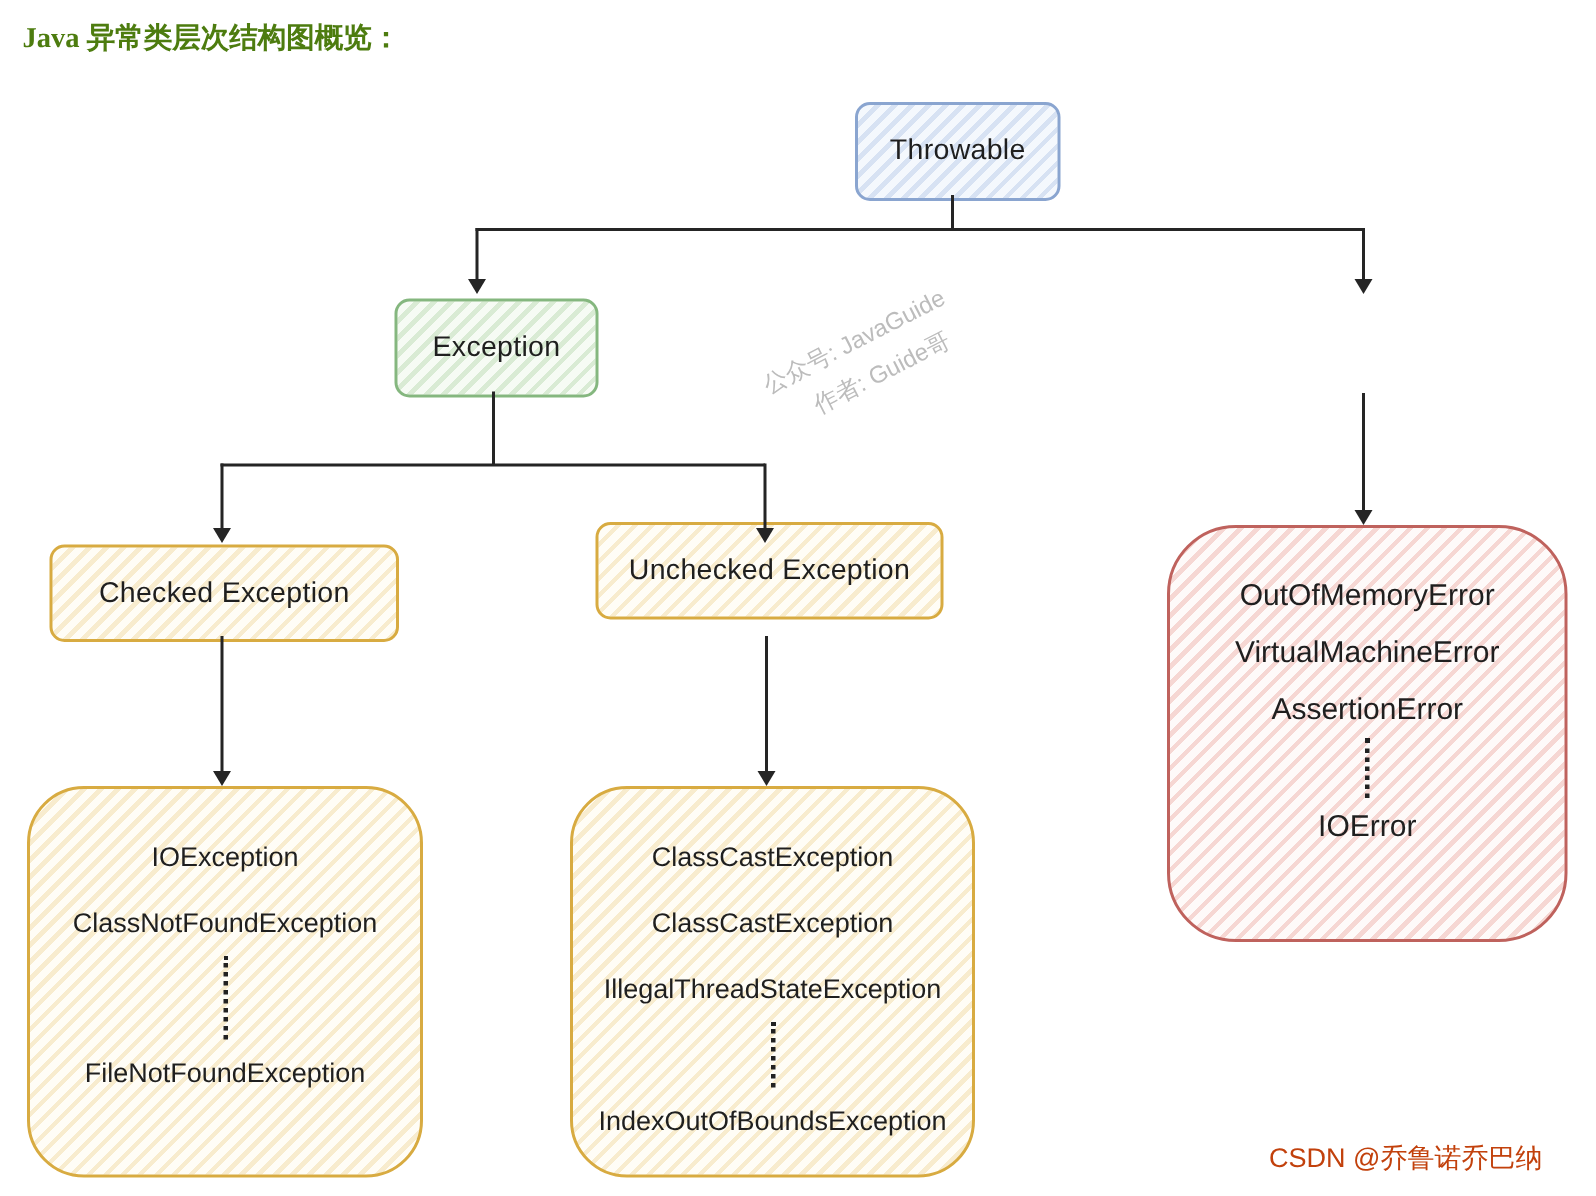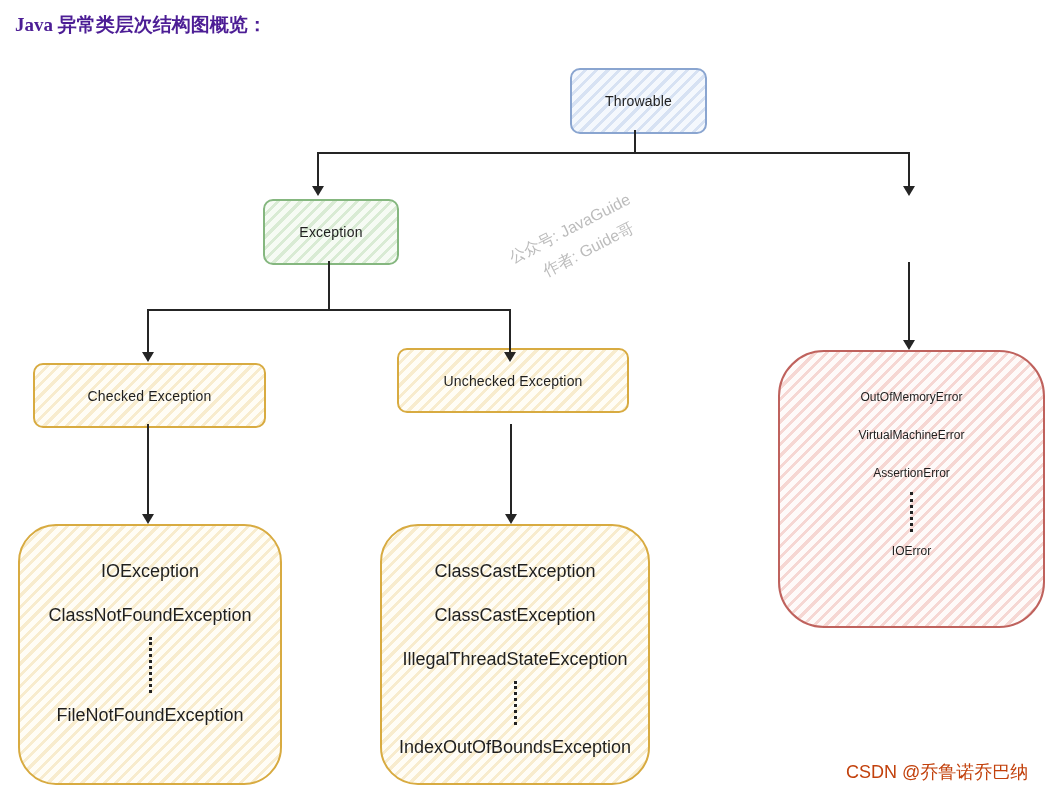--- a/index.html
+++ b/index.html
@@ -2,26 +2,26 @@
 <html><head>
 <meta charset="utf-8">
 <style>
   html,body{margin:0;padding:0;background:#ffffff;}
   .canvas{
     position:relative;width:1064px;height:797px;background:#ffffff;overflow:hidden;
     font-family:"Liberation Sans", sans-serif;color:#1f1f1f;
   }
   .page-title{
     position:absolute;left:15px;top:12px;
-    font-family:"Liberation Serif", serif;font-weight:bold;font-size:19px;color:#4c1d95;
+    font-family:"Liberation Serif", serif;font-weight:bold;font-size:19px;color:#4d7c0f;
   }
   
   .node{
     position:absolute;display:flex;align-items:center;justify-content:center;
-    border-radius:10px;font-size:14px;letter-spacing:.2px;
+    border-radius:10px;font-size:19px;letter-spacing:.2px;
   }
   .node.blue{
     border:2.5px solid #8aa5d0;
     background:repeating-linear-gradient(135deg,#d7e2f3 0 3px,#f4f8fd 3px 8px);
   }
   .node.green{
     border:2.5px solid #85b77f;
     background:repeating-linear-gradient(135deg,#d9ebd4 0 3px,#f6fbf4 3px 8px);
   }
   .node.red{
@@ -49,21 +49,21 @@
   }
   .group.red{
     border:2.5px solid #bf625d;border-radius:46px;
     background:repeating-linear-gradient(135deg,#f6d7d3 0 3px,#fefaf9 3px 8px);
   }
   #checked-children{left:18px;top:524px;width:264px;height:261px;padding-top:23px;box-sizing:border-box;}
   #unchecked-children{left:380px;top:524px;width:270px;height:261px;padding-top:23px;box-sizing:border-box;}
   #error-children{left:778px;top:350px;width:267px;height:278px;padding-top:26px;box-sizing:border-box;}
   .group .item{display:flex;align-items:center;justify-content:center;white-space:nowrap;}
   #checked-children .item,#unchecked-children .item{height:44px;}
-  #error-children .item{height:38px;font-size:12px;}
+  #error-children .item{height:38px;font-size:20px;}
   .group .dots{width:0;border-left:3px dotted #222;}
   #checked-children .dots{height:56px;}
   #unchecked-children .dots{height:44px;}
   #error-children .dots{height:40px;}
   
   .vline,.hline{position:absolute;background:#252525;}
   .vline{width:2px;}
   .hline{height:2px;}
   .arrow-down{
     position:absolute;width:0;height:0;

